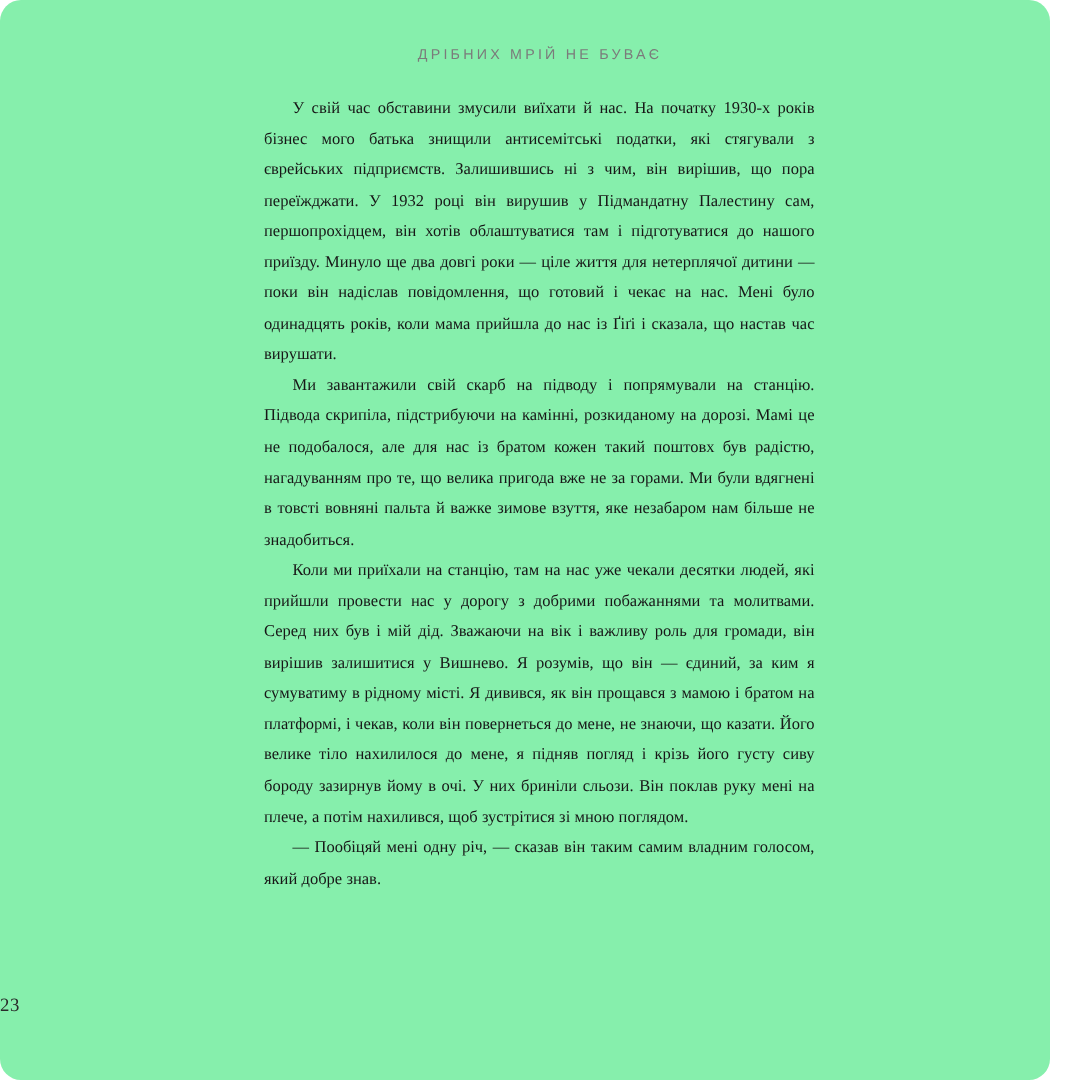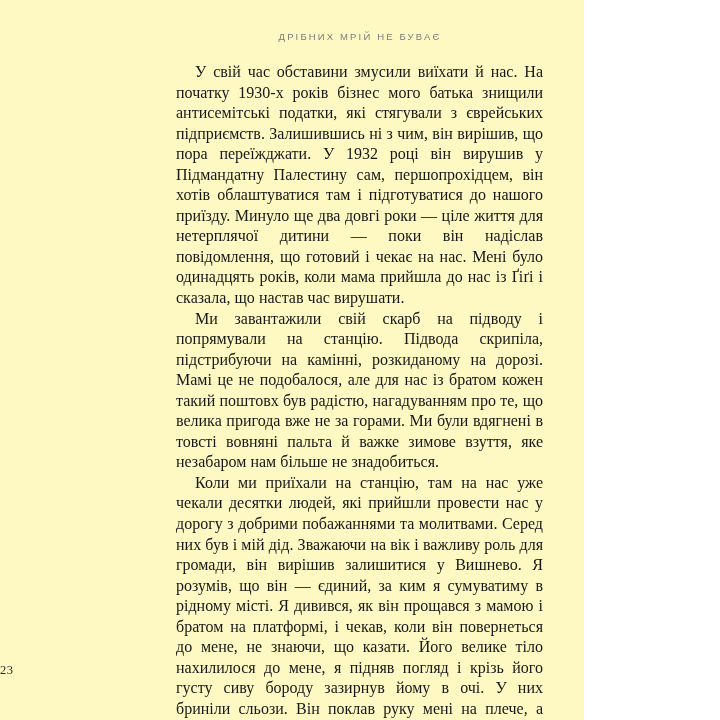--- a/index.html
+++ b/index.html
@@ -13,23 +13,24 @@
     font-family: "Liberation Serif", "DejaVu Serif", serif;
     color: #1a1a1a;
     overflow: hidden;
     position: relative;
   }
 
   .page {
     position: absolute;
     left: 0;
     top: 0;
-    width: 584px;
+    width: 700px;
     height: 720px;
-    background: #fef9c3;
+    background: #86efac;
+    border-radius: 14px;
   }
 
   
   .running-header {
     position: absolute;
     left: 0;
     top: 31px;
     width: 720px;
     text-align: center;
     font-family: "Liberation Sans", "DejaVu Sans", sans-serif;
@@ -47,21 +48,21 @@
     left: 176px;
     top: 62px;
     width: 367px;
   }
 
   .para {
     margin: 0;
     text-indent: 19px;
     text-align: justify;
     text-justify: inter-word;
-    font-size: 16px;
+    font-size: 11px;
     line-height: 20.55px;
     color: #171717;
     hyphens: manual;
     -webkit-hyphens: manual;
     word-spacing: 0.1px;
   }
 
   
   .folio {
     position: absolute;

